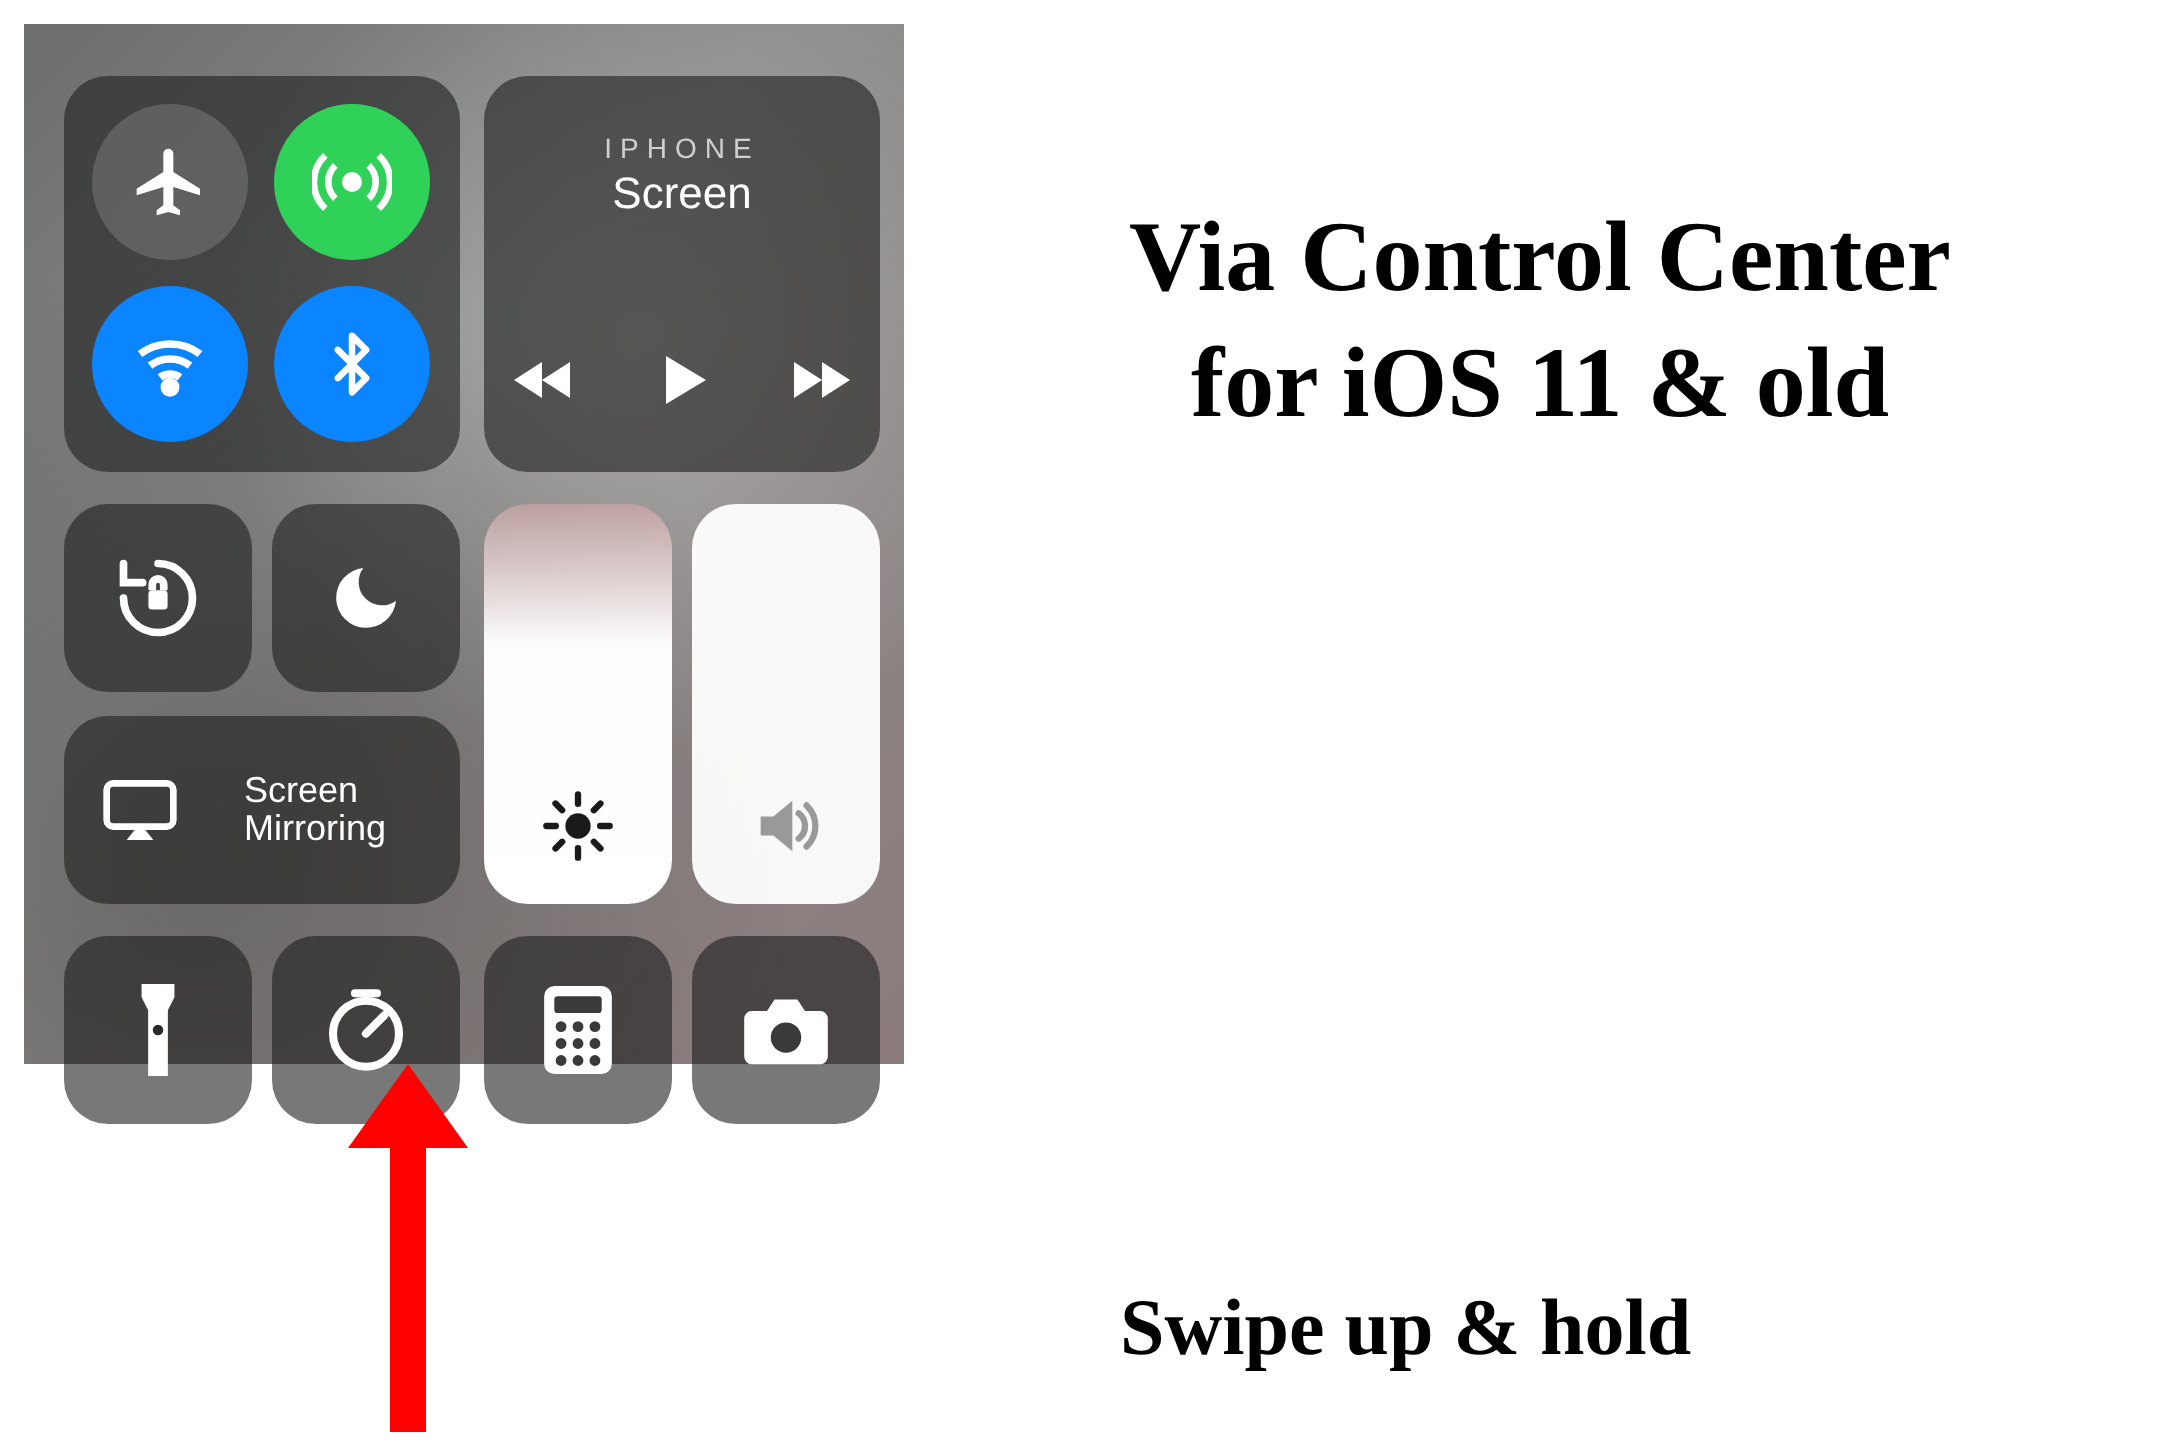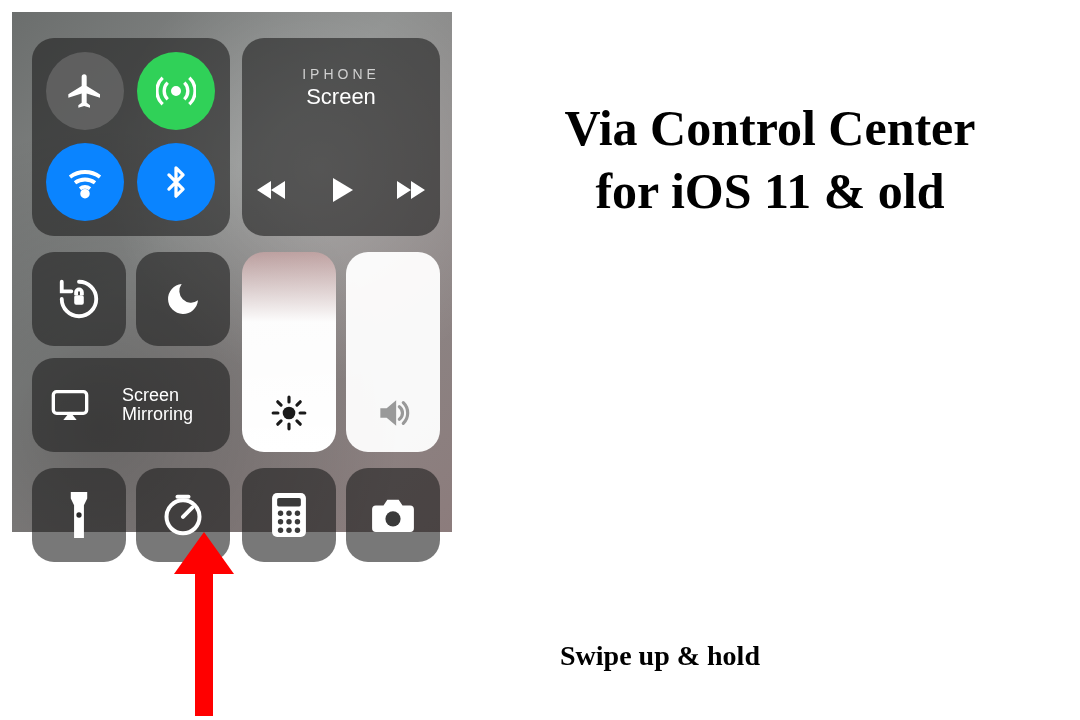--- a/index.html
+++ b/index.html
@@ -116,21 +116,21 @@
     text-align:center;
     color:#000;
     margin-top:19px;
   }
   .caption {
     position:absolute;
     left: 560px;
     top: 640px;
     font-family: Georgia, "Times New Roman", serif;
     font-weight: 700;
-    font-size: 28px;
+    font-size: 40px;
     color:#000;
   }
 
   svg { display:block; }
 </style>
 </head>
 <body>
 
 <div class="phone-area">
 

